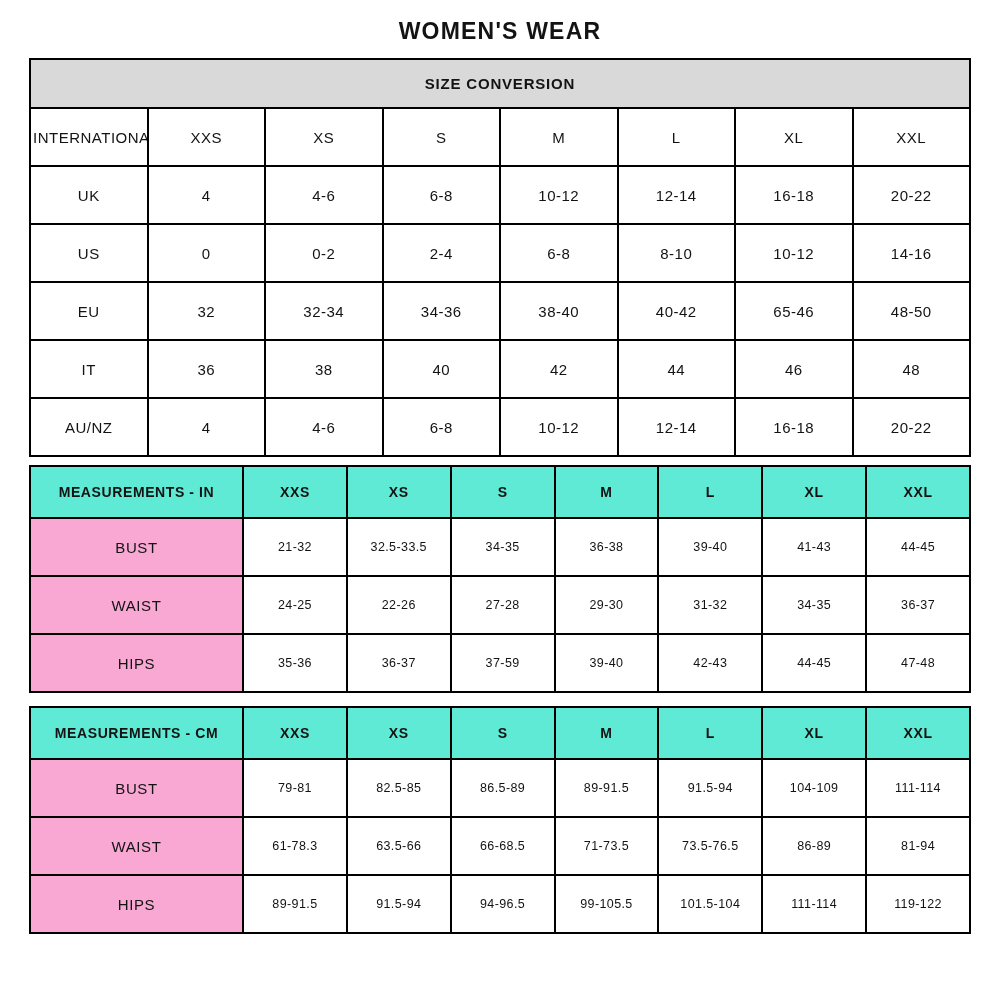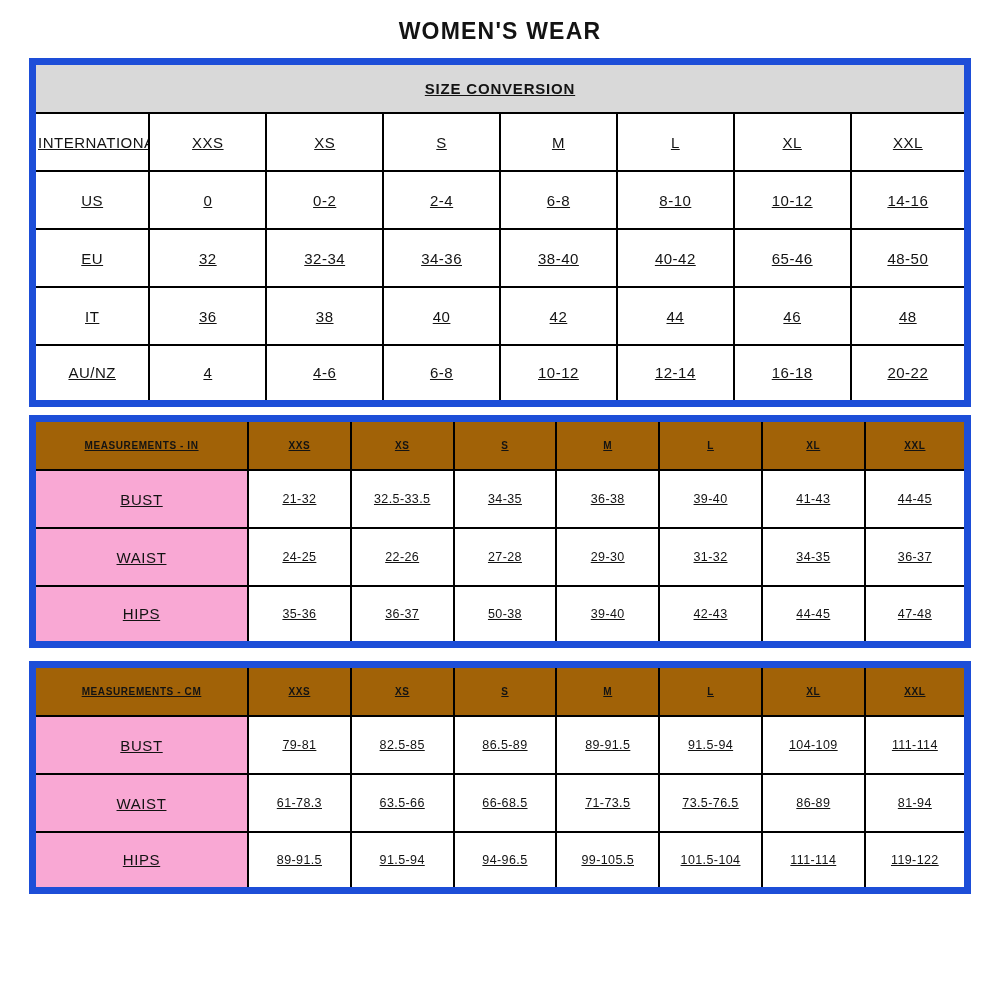--- a/index.html
+++ b/index.html
@@ -30,22 +30,21 @@
     table-layout: fixed;
   }
   th, td {
     border: 2px solid #000000;
     text-align: center;
     vertical-align: middle;
     padding: 0 2px;
     overflow: hidden;
   }
   table {
-    border: 7px solid #1d4ed8;
-    text-decoration: underline;
+    border: 2px solid #1d4ed8;
   }
   
   .conversion .table-title-row th {
     background: #d9d9d9;
     height: 47px;
     font-size: 15px;
     font-weight: 700;
     letter-spacing: 0.8px;
   }
   .conversion tbody tr { height: 58px; }
@@ -53,23 +52,23 @@
     font-size: 15px;
     font-weight: 500;
     letter-spacing: 0.5px;
   }
   .conversion tbody th { font-weight: 500; background: #ffffff; }
   .conversion .first-col { width: 166px; }
   
   .measure tbody tr { height: 58px; }
   .measure tbody tr[data-name="header-row"] { height: 52px; }
   .measure tr[data-name="header-row"] th {
-    background: #a16207;
+    background: #5eead4;
     font-weight: 700;
-    font-size: 10px;
+    font-size: 14px;
     letter-spacing: 0.6px;
   }
   .measure .first-col { width: 207px; }
   .measure td {
     font-size: 12.5px;
     font-weight: 500;
     letter-spacing: 0.4px;
   }
   .measure tr[data-name="data-row"] th {
     font-size: 15px;
@@ -98,20 +97,30 @@
           <th data-name="column-header" class="first-col">INTERNATIONAL</th>
           <th data-name="column-header">XXS</th>
           <th data-name="column-header">XS</th>
           <th data-name="column-header">S</th>
           <th data-name="column-header">M</th>
           <th data-name="column-header">L</th>
           <th data-name="column-header">XL</th>
           <th data-name="column-header">XXL</th>
         </tr>
         <tr data-name="data-row">
+          <th data-name="row-label" class="first-col">UK</th>
+          <td data-name="value-cell">4</td>
+          <td data-name="value-cell">4-6</td>
+          <td data-name="value-cell">6-8</td>
+          <td data-name="value-cell">10-12</td>
+          <td data-name="value-cell">12-14</td>
+          <td data-name="value-cell">16-18</td>
+          <td data-name="value-cell">20-22</td>
+        </tr>
+        <tr data-name="data-row">
           <th data-name="row-label" class="first-col">US</th>
           <td data-name="value-cell">0</td>
           <td data-name="value-cell">0-2</td>
           <td data-name="value-cell">2-4</td>
           <td data-name="value-cell">6-8</td>
           <td data-name="value-cell">8-10</td>
           <td data-name="value-cell">10-12</td>
           <td data-name="value-cell">14-16</td>
         </tr>
         <tr data-name="data-row">
@@ -176,21 +185,21 @@
           <td data-name="value-cell">27-28</td>
           <td data-name="value-cell">29-30</td>
           <td data-name="value-cell">31-32</td>
           <td data-name="value-cell">34-35</td>
           <td data-name="value-cell">36-37</td>
         </tr>
         <tr data-name="data-row">
           <th data-name="row-label" class="first-col">HIPS</th>
           <td data-name="value-cell">35-36</td>
           <td data-name="value-cell">36-37</td>
-          <td data-name="value-cell">50-38</td>
+          <td data-name="value-cell">37-59</td>
           <td data-name="value-cell">39-40</td>
           <td data-name="value-cell">42-43</td>
           <td data-name="value-cell">44-45</td>
           <td data-name="value-cell">47-48</td>
         </tr>
       </tbody>
   </table>
 
   <table class="measure" id="table-cm" data-name="measurements-cm-table">
     <tbody>

